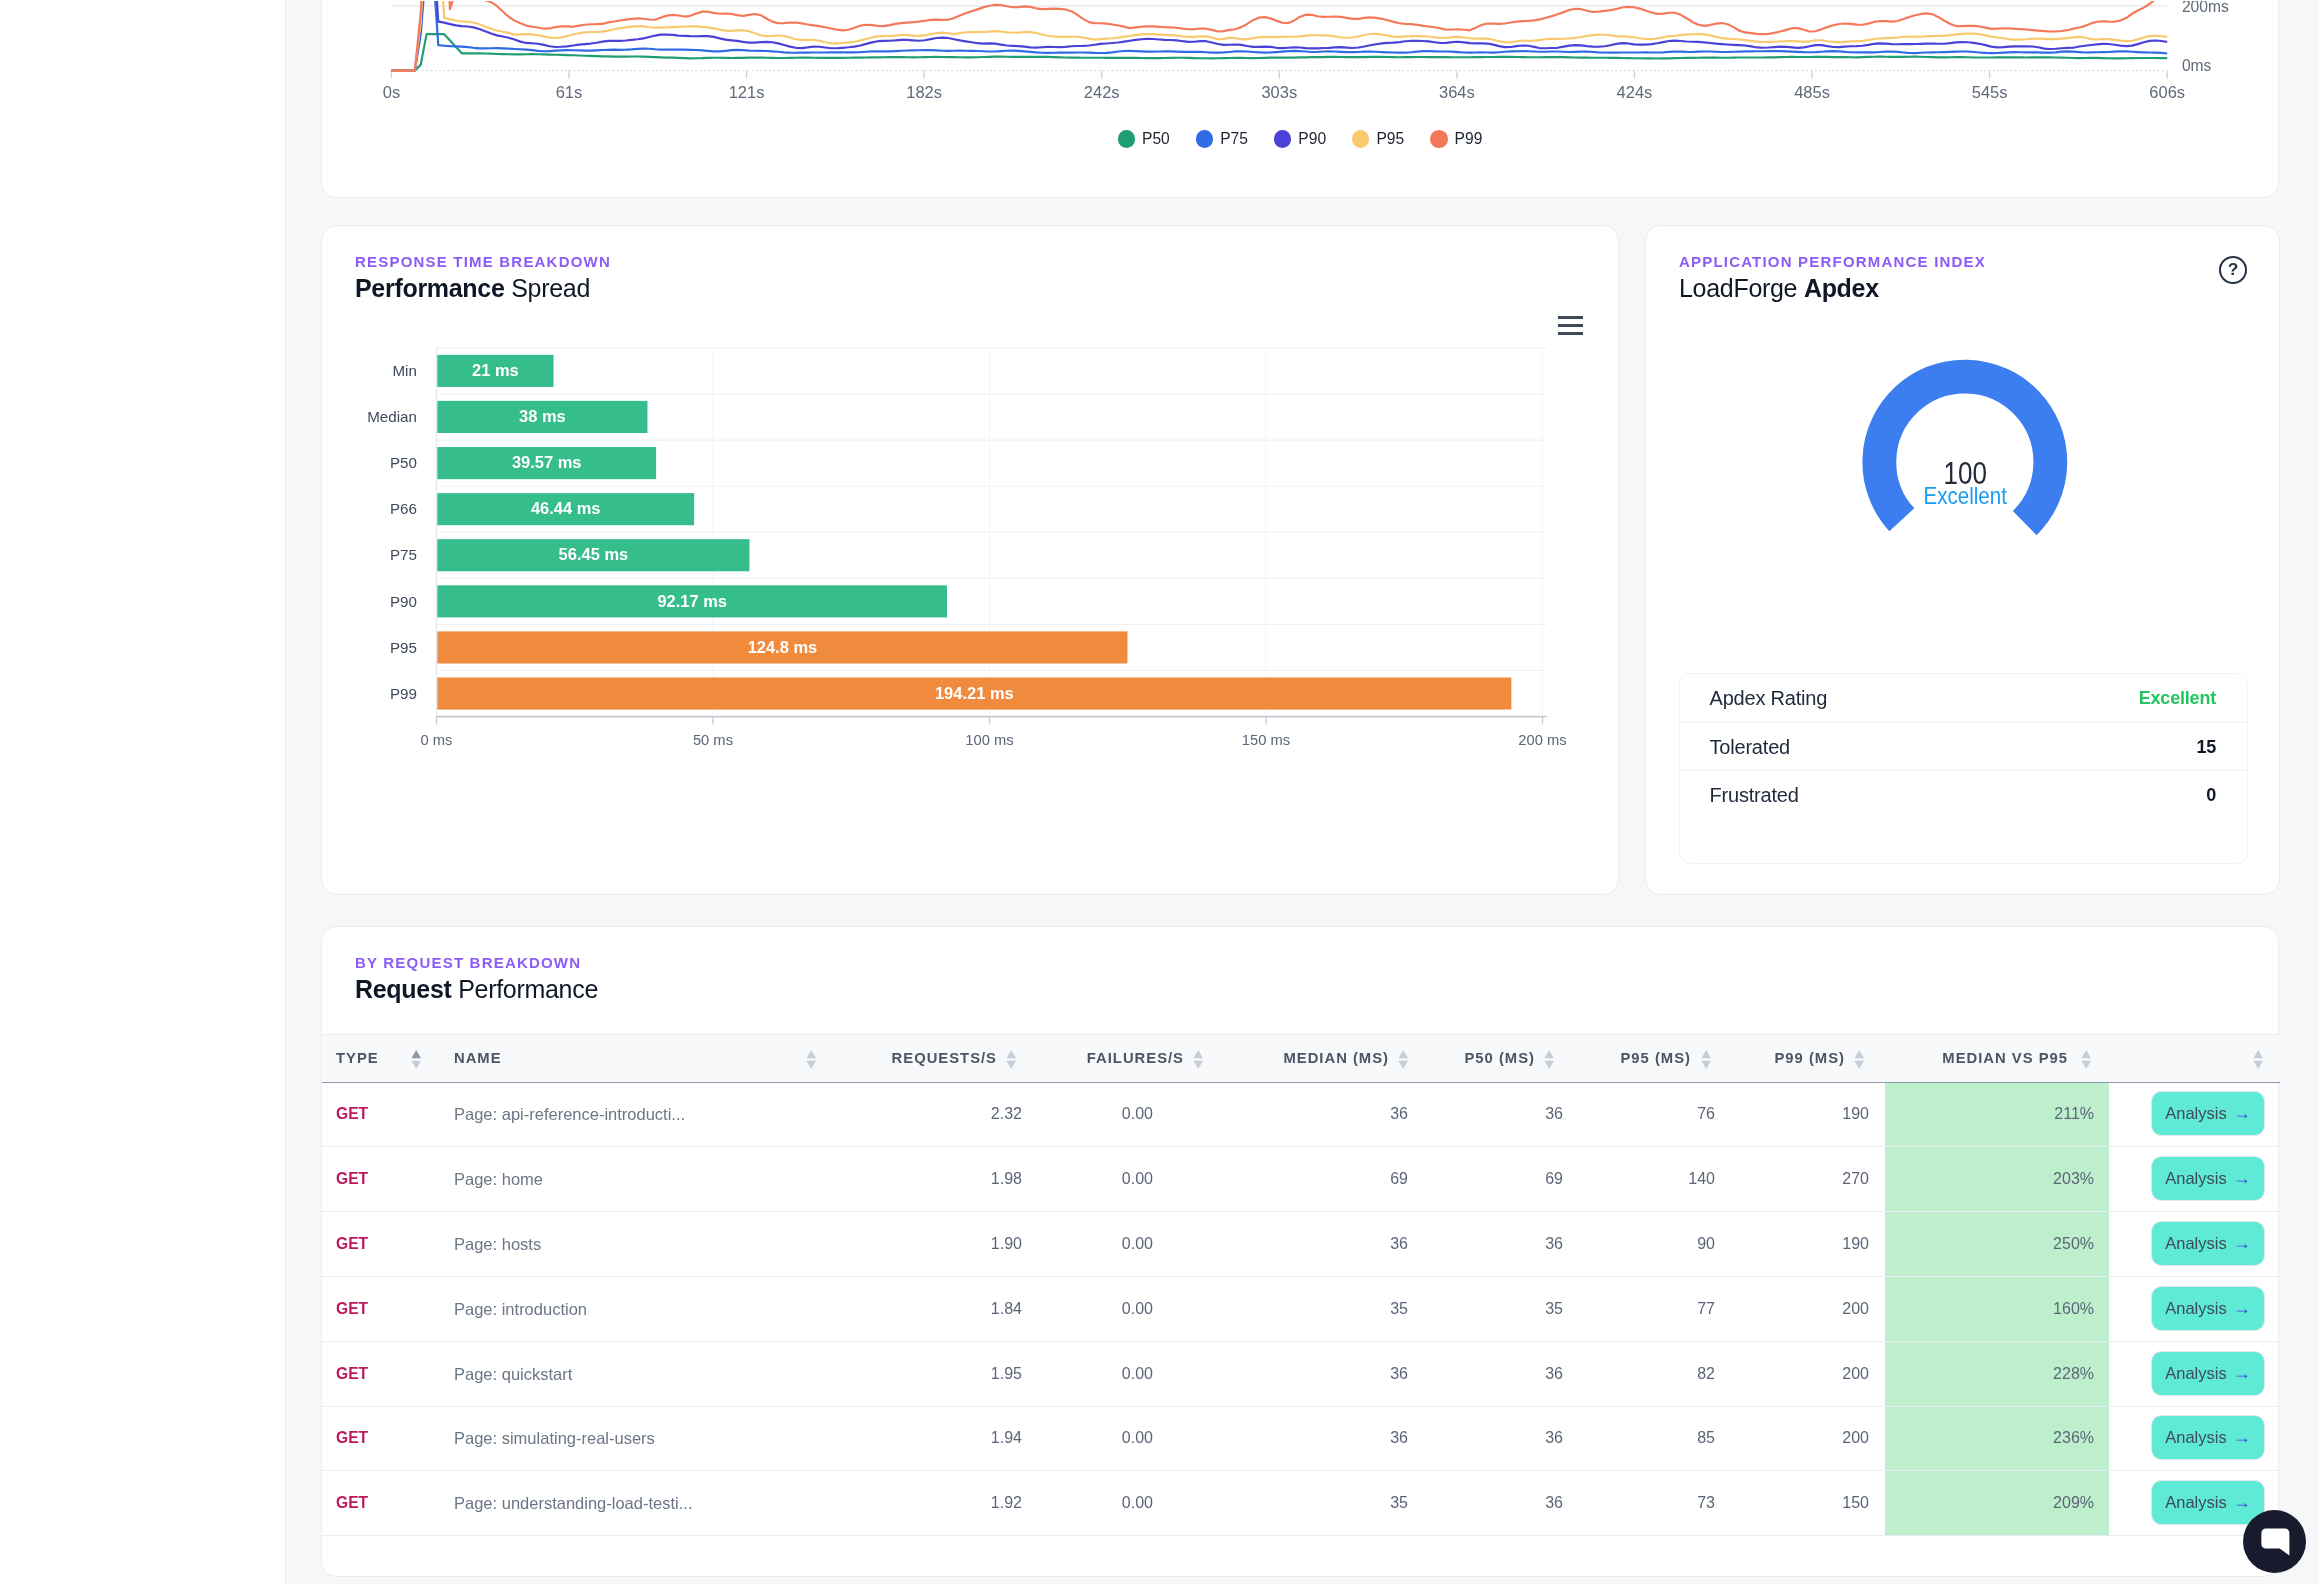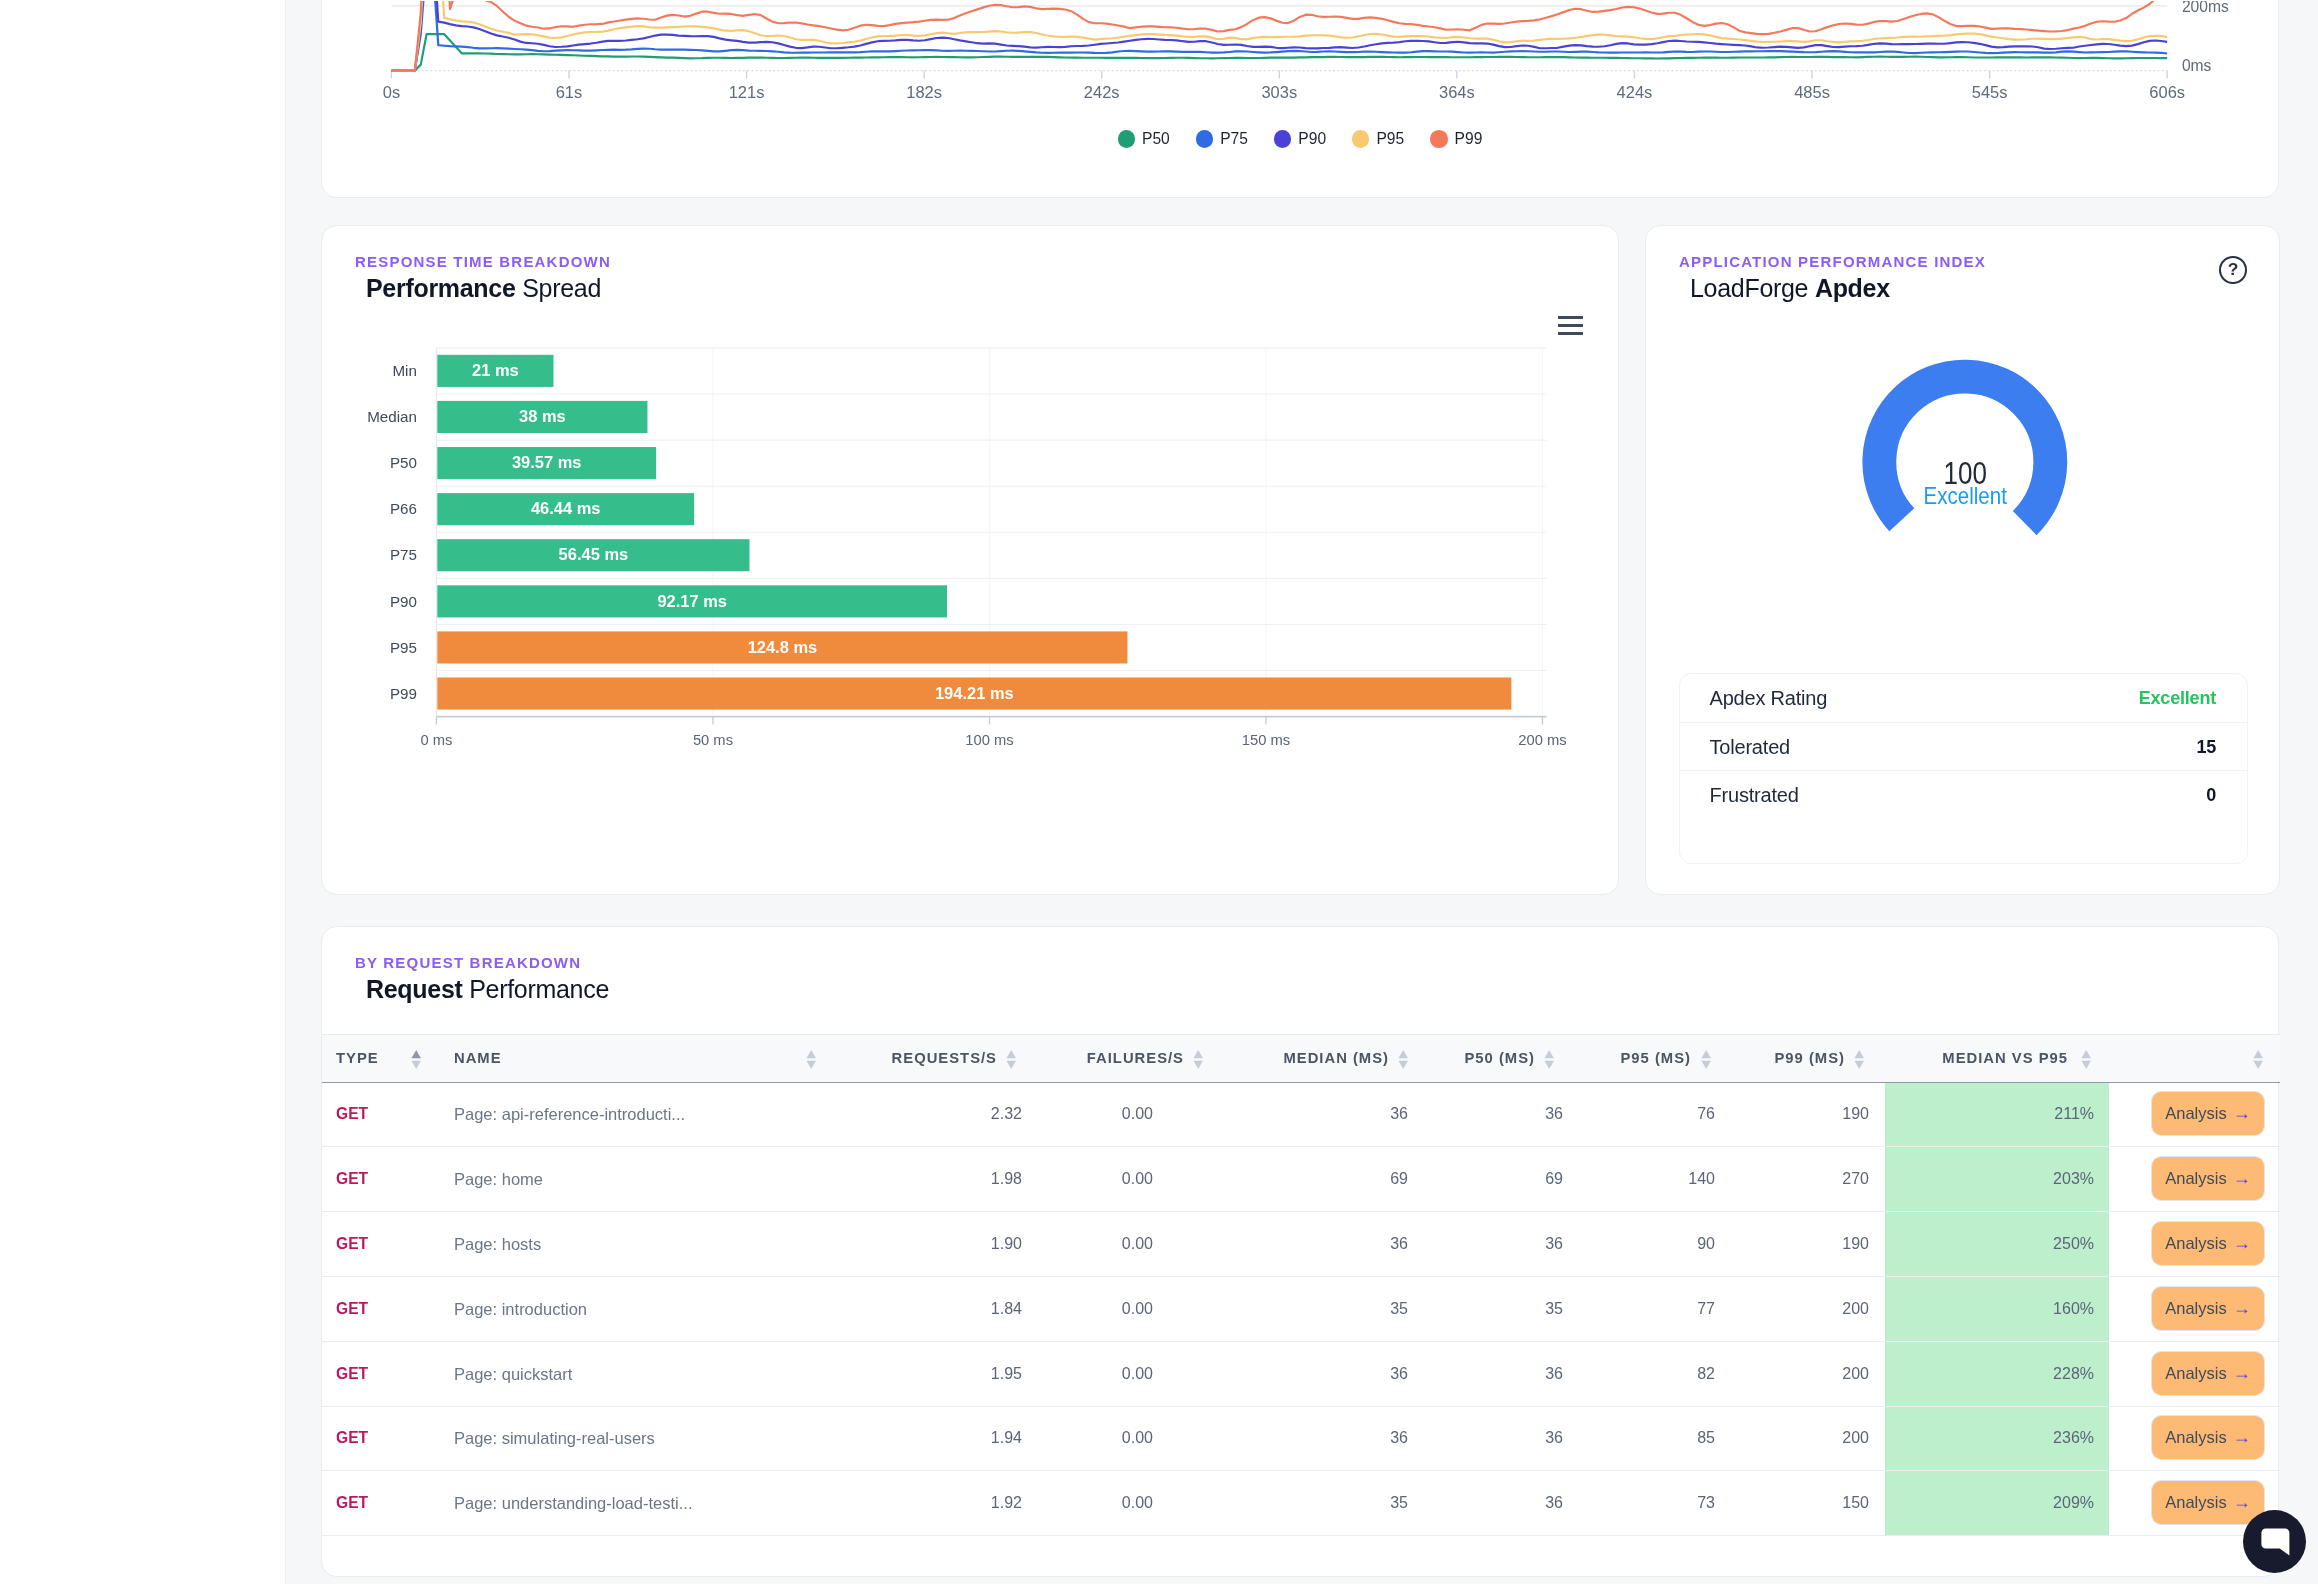--- a/index.html
+++ b/index.html
@@ -6,39 +6,39 @@
 .card { position:absolute; background:#fff; border:0.9px solid #e9ecef; border-radius:15.6px; }
 .cardA { left:321px; top:-347px; width:1958px; height:545px; }
 .cardB { left:321px; top:225px; width:1298px; height:670px; }
 .cardC { left:1645px; top:225px; width:635px; height:670px; }
 .cardD { left:321px; top:926px; width:1958px; height:651px; }
 .topchart { position:absolute; left:0px; top:347px; }
 .legend { position:absolute; left:0; right:0; top:476px; display:flex; justify-content:center; gap:26px; align-items:center; }
 .li { display:flex; align-items:center; gap:7px; font-size:15.6px; color:#1e2430; }
 .dot { width:17.4px; height:17.4px; border-radius:50%; display:inline-block; }
 .kicker { position:absolute; left:33px; top:27px; font-size:15px; font-weight:bold; letter-spacing:1.2px; color:#8b5cf6; }
-.h2 { position:absolute; left:33px; top:48px; font-size:25px; letter-spacing:-0.3px; color:#101828; font-weight:normal;margin-left:11px; }
+.h2 { position:absolute; left:33px; top:48px; font-size:25px; letter-spacing:-0.3px; color:#101828; font-weight:normal; }
 .burger { position:absolute; left:1236px; top:90px; width:25px; }
 .burger div { height:3.1px; background:#3f4a5a; margin-bottom:4.7px; }
 .barchart { position:absolute; left:0; top:0; }
 .gauge { position:absolute; left:0; top:0; }
 .help { position:absolute; left:573px; top:29.5px; width:28px; height:28px; border:2.2px solid #273244; border-radius:50%; color:#273244; font-size:17.4px; font-weight:bold; text-align:center; line-height:23.4px; }
 .ibox { position:absolute; left:33px; top:447px; width:569px; height:191px; border:0.9px solid #f0f2f5; border-radius:12px; }
 .irow { position:relative; height:48px; line-height:48px; padding:0 31px 0 29.5px; font-size:20px; letter-spacing:-0.2px; color:#1e293b; }
 .irow + .irow { border-top:0.9px solid #eef1f4; }
 .irow .v { float:right; color:#111827; font-weight:bold; font-size:18px; }
 .thead { position:absolute; left:0; top:107px; width:1958px; height:49px; background:#f8f9fb; border-top:0.9px solid #e8ebef; border-bottom:1.7px solid #8f99a7; }
 .th { position:absolute; top:0; height:47px; line-height:47px; font-size:14.8px; font-weight:bold; letter-spacing:1px; color:#4b5563; }
 .greencol { position:absolute; left:1563px; top:155px; width:224px; height:454px; background:#beefcd; }
 .row { position:absolute; left:0; width:1958px; border-bottom:0.9px solid #e9edf1; }
 .cell { position:absolute; top:0; height:100%; display:flex; align-items:center; }
 .get { font-weight:bold; font-size:15.6px; color:#be185d; }
 .name { font-size:16.5px; color:#6b7685; }
 .num { font-size:16px; color:#5b6577; }
-.abtn { position:absolute; left:1829px; top:50%; margin-top:-22.6px; width:114px; height:45px; border:1.3px solid #e2e6ec; border-radius:10.4px; background:#fdba74; font-size:16.5px; color:#3f4a5a; display:flex; align-items:center; justify-content:center; gap:6px; }
+.abtn { position:absolute; left:1829px; top:50%; margin-top:-22.6px; width:114px; height:45px; border:1.3px solid #e2e6ec; border-radius:10.4px; background:#5eead4; font-size:16.5px; color:#3f4a5a; display:flex; align-items:center; justify-content:center; gap:6px; }
 .arr { color:#4a3ff0; font-size:18px; }
 .chat { position:absolute; left:2243px; top:1510px; width:63px; height:63px; border-radius:50%; background:#171b2d; }
 </style></head><body>
 <div class="sidebar"></div>
 
 <div class="card cardA">
 <svg class="topchart" width="1958" height="200" viewBox="0 0 2256 230">
 <line x1="80.0" y1="5.5" x2="2126.0" y2="5.5" stroke="#e4e7ec" stroke-width="1.5"></line>
 <line x1="80.0" y1="80" x2="2126.0" y2="80" stroke="#d4d9e0" stroke-width="1.5" stroke-dasharray="2 3"></line>
 <line x1="80.0" y1="80" x2="80.0" y2="89" stroke="#cbd2db" stroke-width="1.5"></line>

